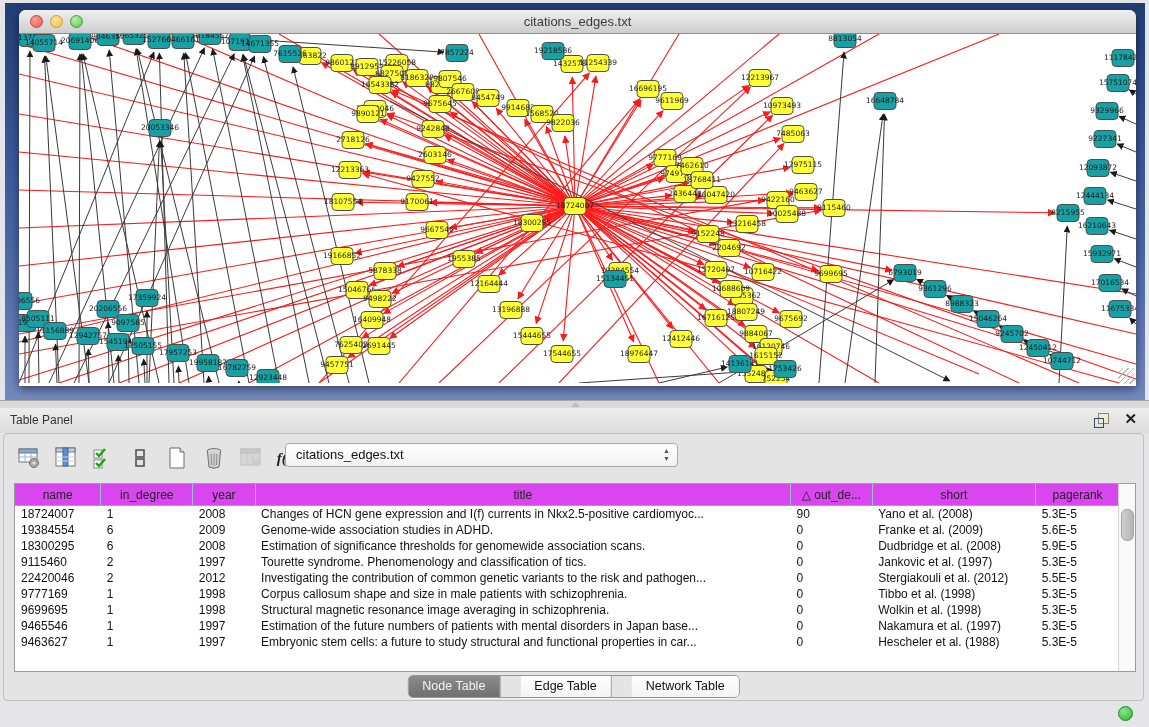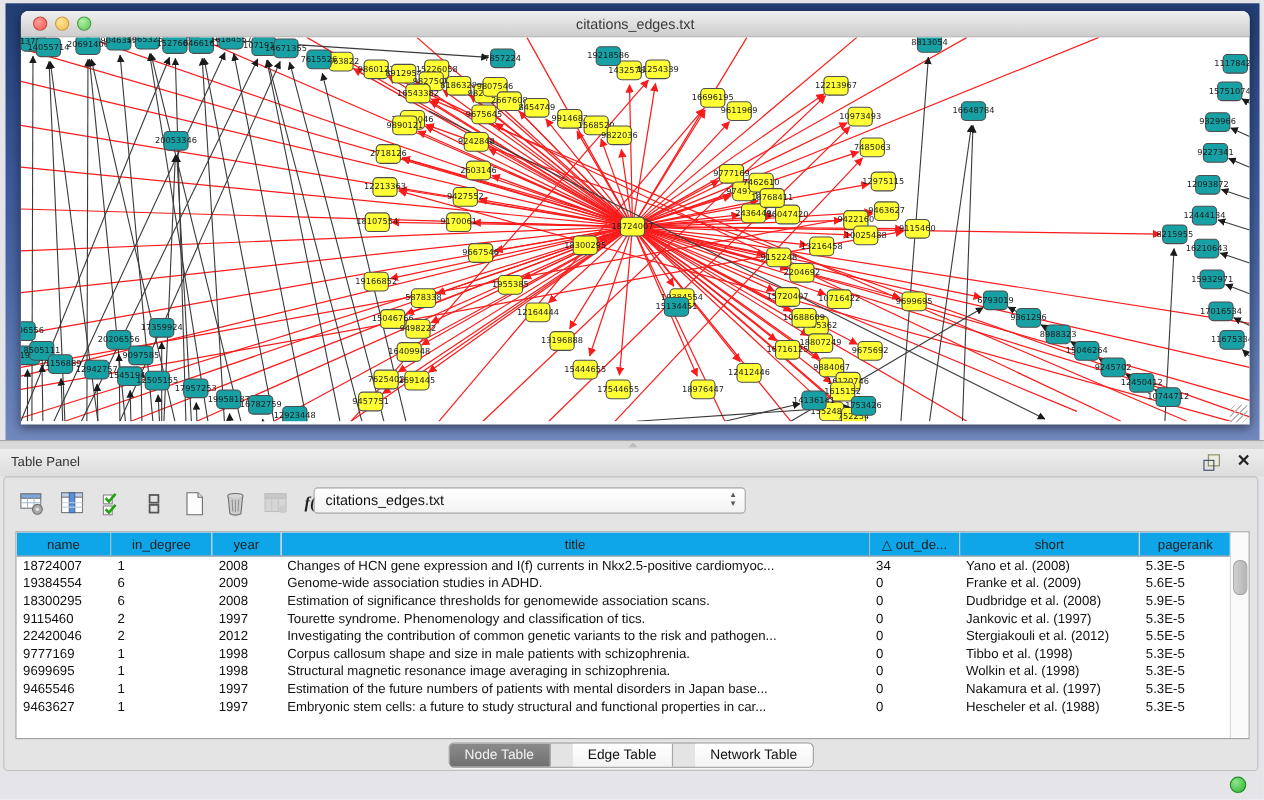--- a/index.html
+++ b/index.html
@@ -40,21 +40,21 @@
   .tb-btn{width:26px;height:26px;display:flex;align-items:center;justify-content:center;}
   .fx{font-family:"Liberation Serif",serif;font-style:italic;font-size:15px;font-weight:bold;color:#222;}
   .dropdown{position:absolute;left:281px;top:9px;width:393px;height:24px;box-sizing:border-box;
             background:linear-gradient(#ffffff,#f2f2f2);border:1px solid #a9a9a9;border-radius:4px;
             font-size:13px;line-height:22px;padding-left:10px;color:#111;}
   .dropdown .steppers{position:absolute;right:7px;top:3px;font-size:7px;line-height:8px;color:#555;text-align:center;}
   
   .tablewrap{position:absolute;left:10px;top:49px;width:1122px;height:189px;box-sizing:border-box;
              background:#fff;border:1px solid #9b9b9b;overflow:hidden;}
   table.grid{border-collapse:collapse;table-layout:fixed;width:1105px;font-size:12px;}
-  table.grid th{background:#0ea5e9;border-right:1px solid #9fbecd;border-bottom:1px solid #8fa8b5;
+  table.grid th{background:#d946ef;border-right:1px solid #9fbecd;border-bottom:1px solid #8fa8b5;
                 font-weight:normal;height:21px;text-align:center;padding:0 4px;overflow:hidden;white-space:nowrap;}
   table.grid td{height:16px;padding:0 0 0 6px;white-space:nowrap;overflow:hidden;color:#111;}
   .vsb{position:absolute;right:0;top:0;width:16px;height:187px;background:#fafafa;border-left:1px solid #d5d5d5;}
   .vsb .thumb{position:absolute;left:2px;top:25px;width:11px;height:30px;border-radius:6px;
               background:linear-gradient(90deg,#cfcfcf,#b5b5b5);border:1px solid #a2a2a2;}
   
   .tabbar{position:absolute;left:50%;transform:translateX(-50%);top:241px;height:21px;display:flex;
           border:1px solid #979797;border-radius:5px;overflow:hidden;box-shadow:0 1px 0 rgba(255,255,255,.7);gap:20px;}
   .tabseg{padding:0 14px;line-height:20px;font-size:12.5px;background:linear-gradient(#ffffff,#f3f3f3);
           color:#111;border-right:1px solid #a5a5a5;}
@@ -890,21 +890,21 @@
             <th>short</th>
             <th>pagerank</th>
           </tr>
         </thead>
       <tbody id="tbody">
           <tr>
             <td>18724007</td>
             <td>1</td>
             <td>2008</td>
             <td>Changes of HCN gene expression and I(f) currents in Nkx2.5-positive cardiomyoc...</td>
-            <td>34</td>
+            <td>90</td>
             <td>Yano et al. (2008)</td>
             <td>5.3E-5</td>
           </tr>
           <tr>
             <td>19384554</td>
             <td>6</td>
             <td>2009</td>
             <td>Genome-wide association studies in ADHD.</td>
             <td>0</td>
             <td>Franke et al. (2009)</td>

